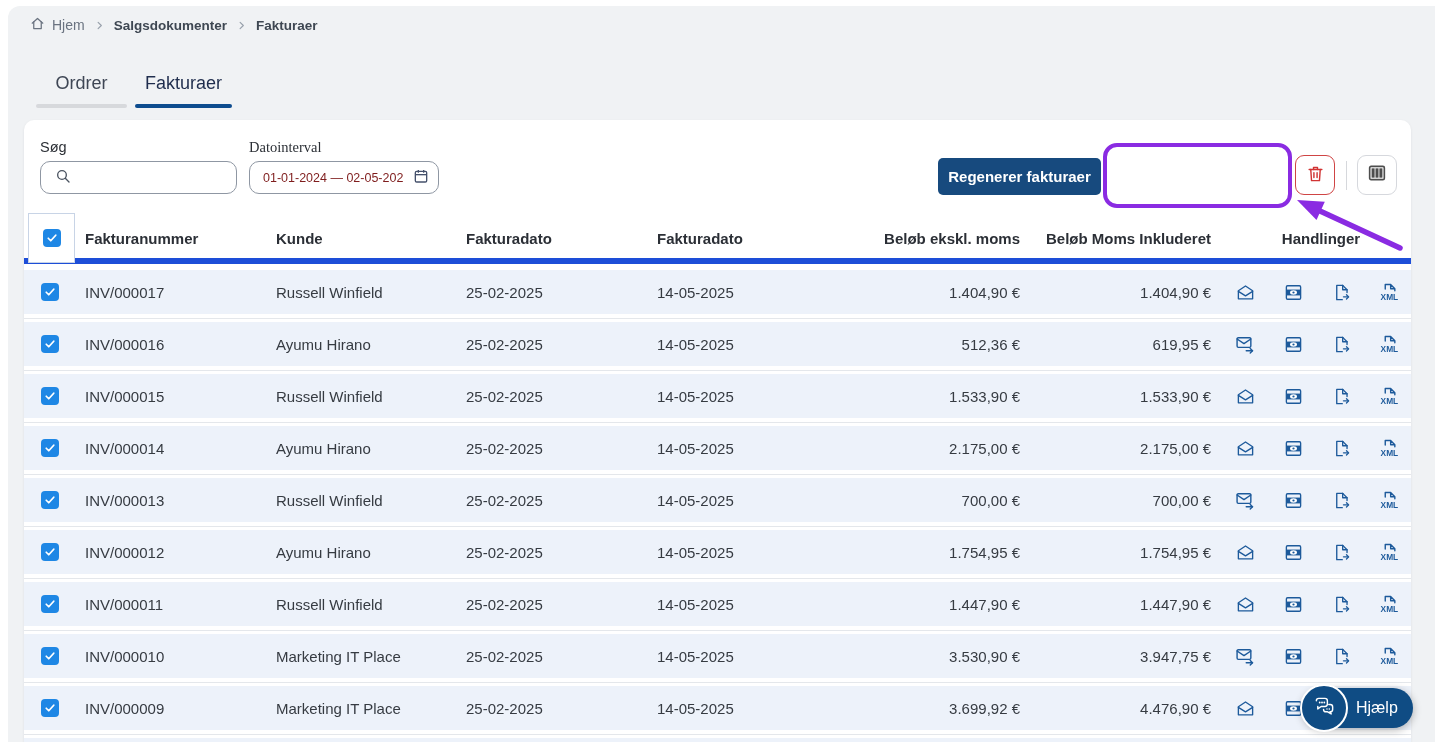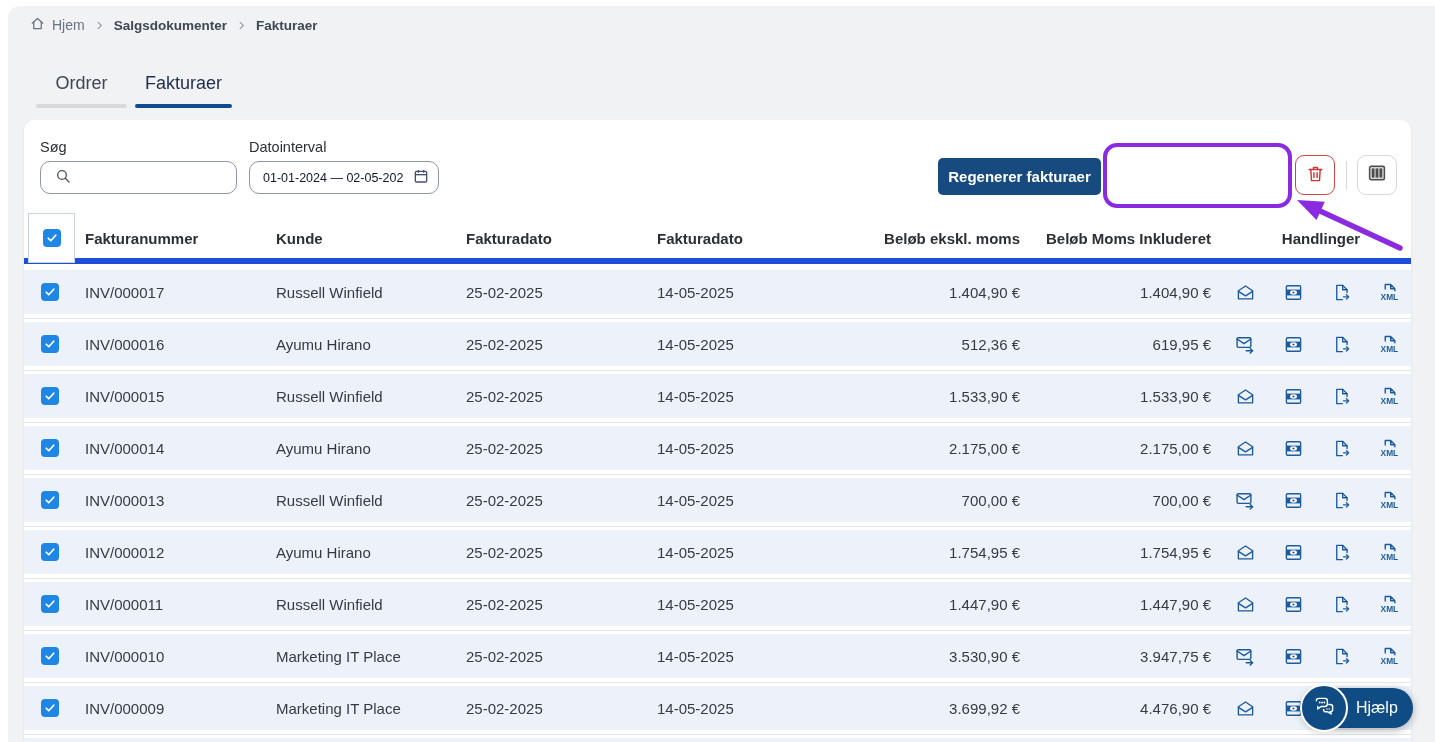--- a/index.html
+++ b/index.html
@@ -19,23 +19,23 @@
   .tab-ordrer { width:91px; color:#3e4654; }
   .tab-ordrer .tab-underline { background:#d7d9dc; }
   .tab-fakturaer { width:97px; color:#1f2d4d; }
   .tab-fakturaer .tab-underline { background:#0d4c8e; }
 
   
   .card { position:absolute; left:24px; top:120px; width:1387px; height:622px; background:#fff; border-radius:10px 10px 0 0; box-shadow:0 1px 3px rgba(16,24,40,.08); }
 
   .filter-label { position:absolute; top:19px; font-size:14.5px; color:#2c3036; }
   .lbl-sog { left:16px; }
-  .lbl-dato { left:225px; }
+  .lbl-dato { left:225px;font-family:Liberation Serif, serif; }
   .search-input { position:absolute; left:16px; top:41px; width:197px; height:33px; border:1px solid #8f97a3; border-radius:10px; background:#fff; display:flex; align-items:center; padding-left:14px; }
-  .date-input { position:absolute; left:225px; top:41px; width:190px; height:33px; border:1px solid #8f97a3; border-radius:10px; background:#fff; display:flex; align-items:center; padding:0 9px 0 13px; font-size:12.5px; color:#0f172a; }
+  .date-input { position:absolute; left:225px; top:41px; width:190px; height:33px; border:1px solid #8f97a3; border-radius:10px; background:#fff; display:flex; align-items:center; padding:0 9px 0 13px; font-size:12.5px; color:#7f1d1d; }
   .date-input .date-text { flex:1; white-space:nowrap; overflow:hidden; margin-right:3px; }
 
   .btn-regen { position:absolute; left:914px; top:38px; width:163px; height:37px; background:#174a7e; border-radius:5px; color:#fff; font-size:15px; font-weight:bold; display:flex; align-items:center; justify-content:center; border:none; }
   .btn-masse { position:absolute; left:1086px; top:39px; width:172px; height:35px; background:#fff; border:1.5px solid #2e6195; border-radius:6px; color:#1d5692; font-size:15px; font-weight:bold; display:flex; align-items:center; justify-content:center; gap:10px; }
   .purple-rect { position:absolute; left:1079px; top:23px; width:189px; height:65px; border:4.5px solid #8a2be2; border-radius:14px; pointer-events:none; }
   .btn-trash { position:absolute; left:1271px; top:35px; width:40px; height:40px; background:#fff; border:1.5px solid #cf4444; border-radius:9px; display:flex; align-items:center; justify-content:center; }
   .toolbar-divider { position:absolute; left:1322px; top:41px; width:1px; height:29px; background:#d6d8dc; }
   .btn-cols { position:absolute; left:1333px; top:35px; width:40px; height:40px; background:#fff; border:1px solid #d6d8dd; border-radius:9px; display:flex; align-items:center; justify-content:center; }
 
   

